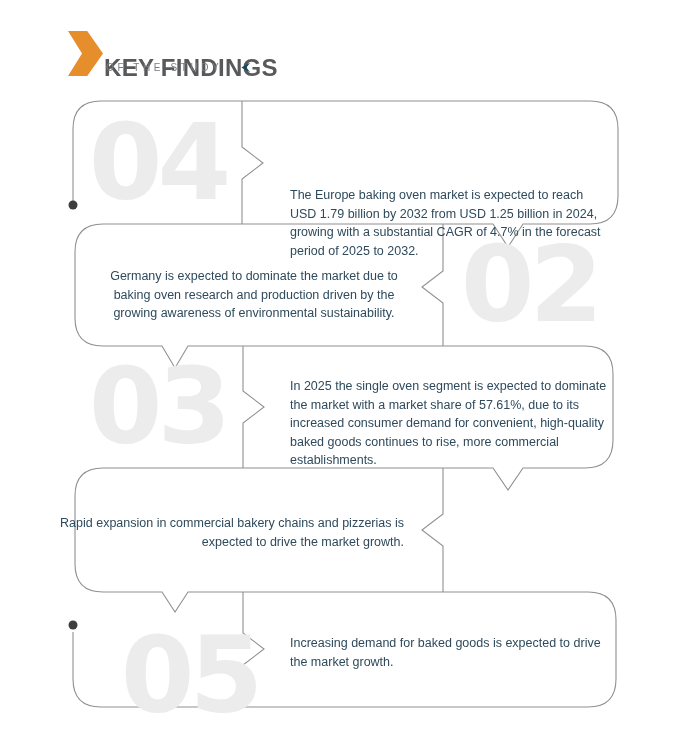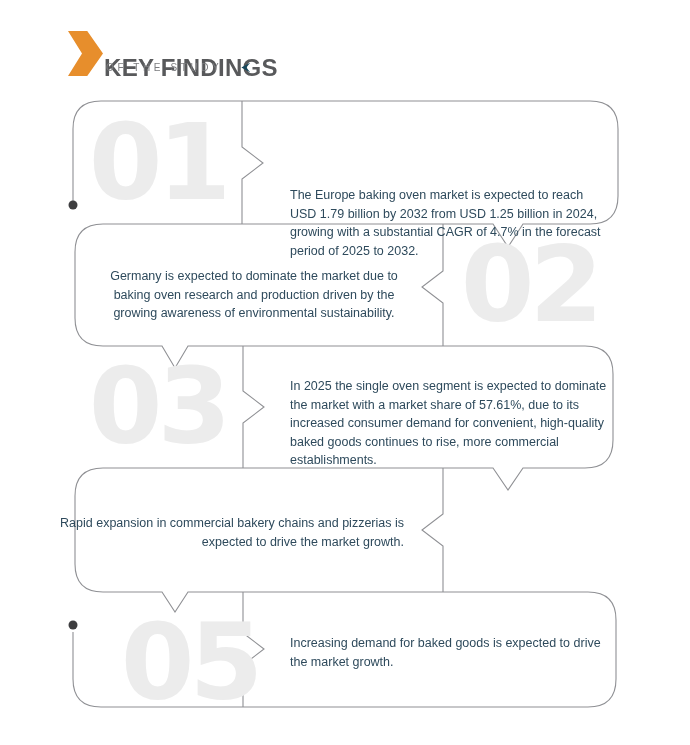--- a/index.html
+++ b/index.html
@@ -29,21 +29,21 @@
   .dot{fill:var(--dot-dark,#3E3E40);stroke:none;}
 
   
   .num-cell{position:absolute;display:flex;align-items:center;justify-content:center;pointer-events:none;}
   .num{font-family:"DejaVu Sans","Liberation Sans",sans-serif;font-weight:bold;
     font-size:106px;line-height:1;letter-spacing:-5px;color:var(--number-gray,#ECECEC);}
   .cell1{left:73px;top:103px;width:169px;height:120px;}
   .cell2{left:443px;top:226px;width:173px;height:118px;}
   .cell3{left:73px;top:348px;width:169px;height:118px;}
   .cell4{left:443px;top:470px;width:173px;height:120px;}
-  .cell5{left:73px;top:607px;width:169px;height:111px;padding-left:32px;}
+  .cell5{left:73px;top:620px;width:169px;height:111px;padding-left:32px;}
 
   
   .txt{position:absolute;font-size:12.5px;line-height:18.5px;color:var(--body-text,#2E4A5C);}
   .txt1{left:290px;top:139px;width:322px;text-align:left;margin-top:47px;}
   .txt2{left:104px;top:267px;width:300px;text-align:center;}
   .txt3{left:290px;top:377px;width:322px;text-align:left;}
   .txt4{left:34px;top:514px;width:370px;text-align:right;}
   .txt5{left:290px;top:634px;width:330px;text-align:left;}
 </style>
 </head>
@@ -68,21 +68,21 @@
     <path class="outline" d="M 242 101 L 242 147 L 263 163 L 242 179 L 242 224"></path>
     <path class="outline" d="M 443 224 L 443 271 L 422 287 L 443 303 L 443 346"></path>
     <path class="outline" d="M 243 346 L 243 391 L 264 407 L 243 423 L 243 468"></path>
     <path class="outline" d="M 443 468 L 443 514 L 422 530 L 443 546 L 443 592"></path>
     <path class="outline" d="M 243 592 L 243 633 L 264 649 L 243 665 L 243 707"></path>
     <circle class="dot" cx="73" cy="205" r="4.5"></circle>
     <circle class="dot" cx="73" cy="625" r="4.5"></circle>
   </svg>
 
   <div class="num-cell cell1">
-    <span class="num">01</span>
+    <span class="num">04</span>
   </div>
   <div class="num-cell cell2">
     <span class="num">02</span>
   </div>
   <div class="num-cell cell3">
     <span class="num">03</span>
   </div>
   <div class="num-cell cell5">
     <span class="num">05</span>
   </div>

